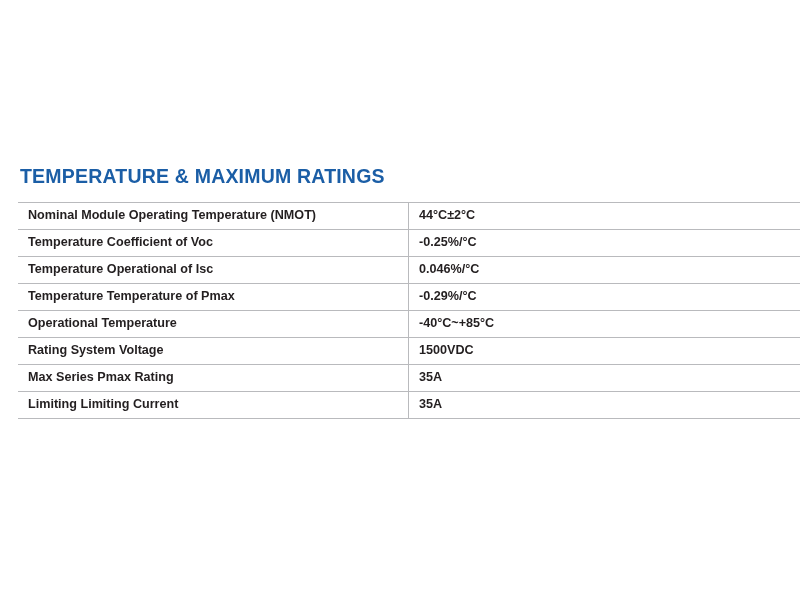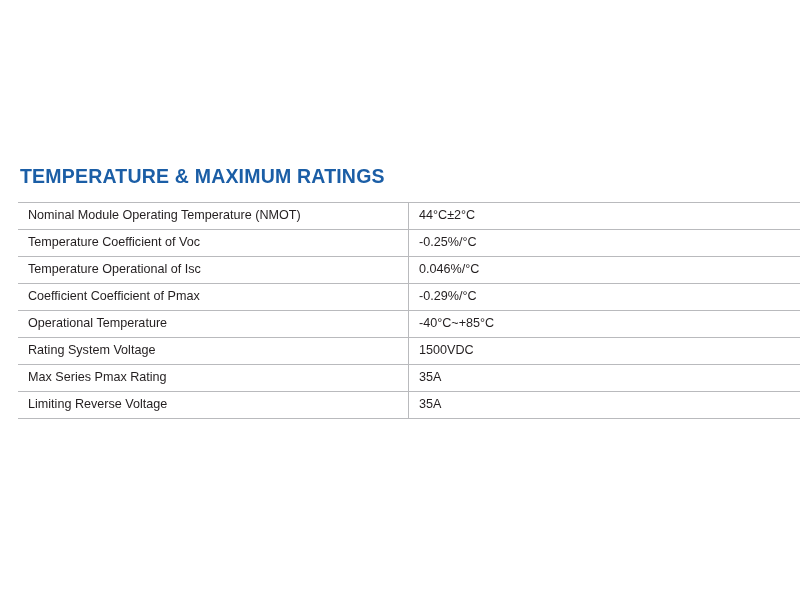--- a/index.html
+++ b/index.html
@@ -40,20 +40,21 @@
     color: #231f20;
   }
   table.spec tr {
     height: 27px;
   }
   table.spec td {
     border-bottom: 1px solid #b9babd;
     padding: 0 0 0 10px;
     vertical-align: middle;
     line-height: 1.1;
+    font-weight: bold;
   }
   table.spec tr:first-child td {
     border-top: 1px solid #b9babd;
   }
   td.label {
     width: 380px;
     border-right: 1px solid #b9babd;
   }
   td.value {
     width: 384px;
@@ -74,35 +75,35 @@
         </tr>
         <tr>
           <td class="label">Temperature Coefficient of Voc</td>
           <td class="value">-0.25%/°C</td>
         </tr>
         <tr>
           <td class="label">Temperature Operational of Isc</td>
           <td class="value">0.046%/°C</td>
         </tr>
         <tr>
-          <td class="label">Coefficient Coefficient of Pmax</td>
+          <td class="label">Temperature Temperature of Pmax</td>
           <td class="value">-0.29%/°C</td>
         </tr>
         <tr>
           <td class="label">Operational Temperature</td>
           <td class="value">-40°C~+85°C</td>
         </tr>
         <tr>
           <td class="label">Rating System Voltage</td>
           <td class="value">1500VDC</td>
         </tr>
         <tr>
           <td class="label">Max Series Pmax Rating</td>
           <td class="value">35A</td>
         </tr>
         <tr>
-          <td class="label">Limiting Reverse Voltage</td>
+          <td class="label">Limiting Limiting Current</td>
           <td class="value">35A</td>
         </tr>
       </tbody>
     </table>
   </div>
 </div>
 
 </body></html>

